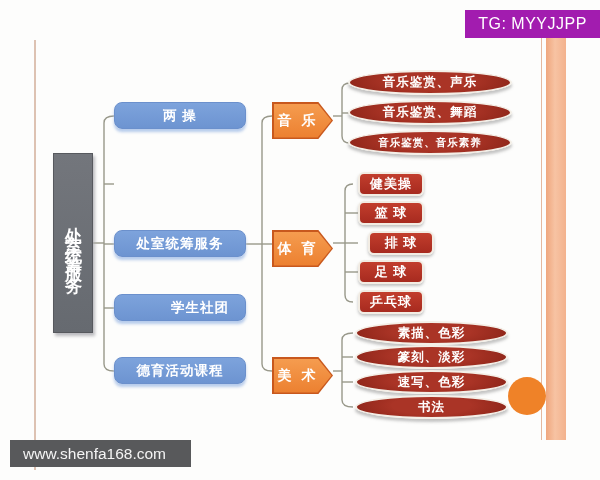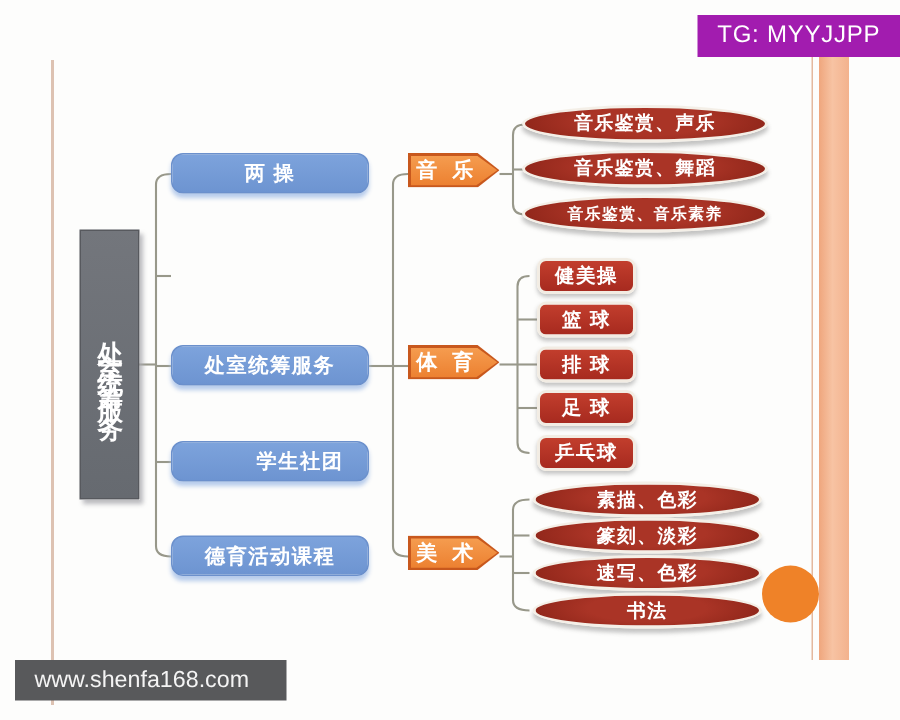--- a/index.html
+++ b/index.html
@@ -29,21 +29,21 @@
     font-size:17px;font-weight:bold;
   }
   .root span{writing-mode:vertical-rl;text-orientation:upright;letter-spacing:10px;line-height:40px;}
   .blue{
     left:114px;width:132px;height:27px;
     background:linear-gradient(180deg,#7da3dc,#6d94d1);
     border:1px solid #6b90cc;border-radius:8px;
     box-shadow:0 3px 3px rgba(178,200,234,.95);
     font-size:13.5px;font-weight:bold;letter-spacing:1px;
   }
-  .pent{left:272px;width:61px;height:23px;}
+  .pent{left:272px;width:61px;height:37px;}
   .pent .pshape{position:absolute;inset:0;background:#c8581d;
     clip-path:polygon(0 0,76% 0,100% 50%,76% 100%,0 100%);}
   .pent .pshape-in{position:absolute;inset:1.5px;background:linear-gradient(180deg,#f59c4f,#ec8030);
     clip-path:polygon(0 0,76% 0,100% 50%,76% 100%,0 100%);}
   .pent span{position:relative;z-index:2;font-size:14px;font-weight:bold;letter-spacing:3px;padding-right:9px;}
   .ellipse{
     border:2px solid #f4efe7;border-radius:50%;
     background:radial-gradient(ellipse 75% 130% at 50% 42%,#aa3426 35%,#8a2317 78%,#731a10 100%);
     box-shadow:0 3px 3px rgba(125,125,125,.45);
     font-size:12.5px;font-weight:bold;letter-spacing:1px;
@@ -126,21 +126,21 @@
     <div class="pshape-in"></div>
     <span>美 术</span>
   </div>
 
   <div class="node ellipse" style="left:348px;top:100px;width:164px;height:25px;">音乐鉴赏、舞蹈</div>
   <div class="node ellipse" style="left:348px;top:70px;width:164px;height:25px;">音乐鉴赏、声乐</div>
   <div class="node ellipse small" style="left:348px;top:130px;width:164px;height:25px;">音乐鉴赏、音乐素养</div>
 
   <div class="node redrect" style="top:172px;">健美操</div>
   <div class="node redrect" style="top:201px;">篮 球</div>
-  <div class="node redrect" style="top:231px;">排 球</div>
+  <div class="node redrect" style="top:231px;margin-left:10px;">排 球</div>
   <div class="node redrect" style="top:260px;">足 球</div>
   <div class="node redrect" style="top:290px;">乒乓球</div>
 
   <div class="node ellipse" style="left:355px;top:321px;width:153px;height:24px;">素描、色彩</div>
   <div class="node ellipse" style="left:355px;top:345px;width:153px;height:24px;">篆刻、淡彩</div>
   <div class="node ellipse" style="left:355px;top:370px;width:153px;height:24px;">速写、色彩</div>
   <div class="node ellipse" style="left:355px;top:395px;width:153px;height:24px;">书法</div>
 
 </div>
 

